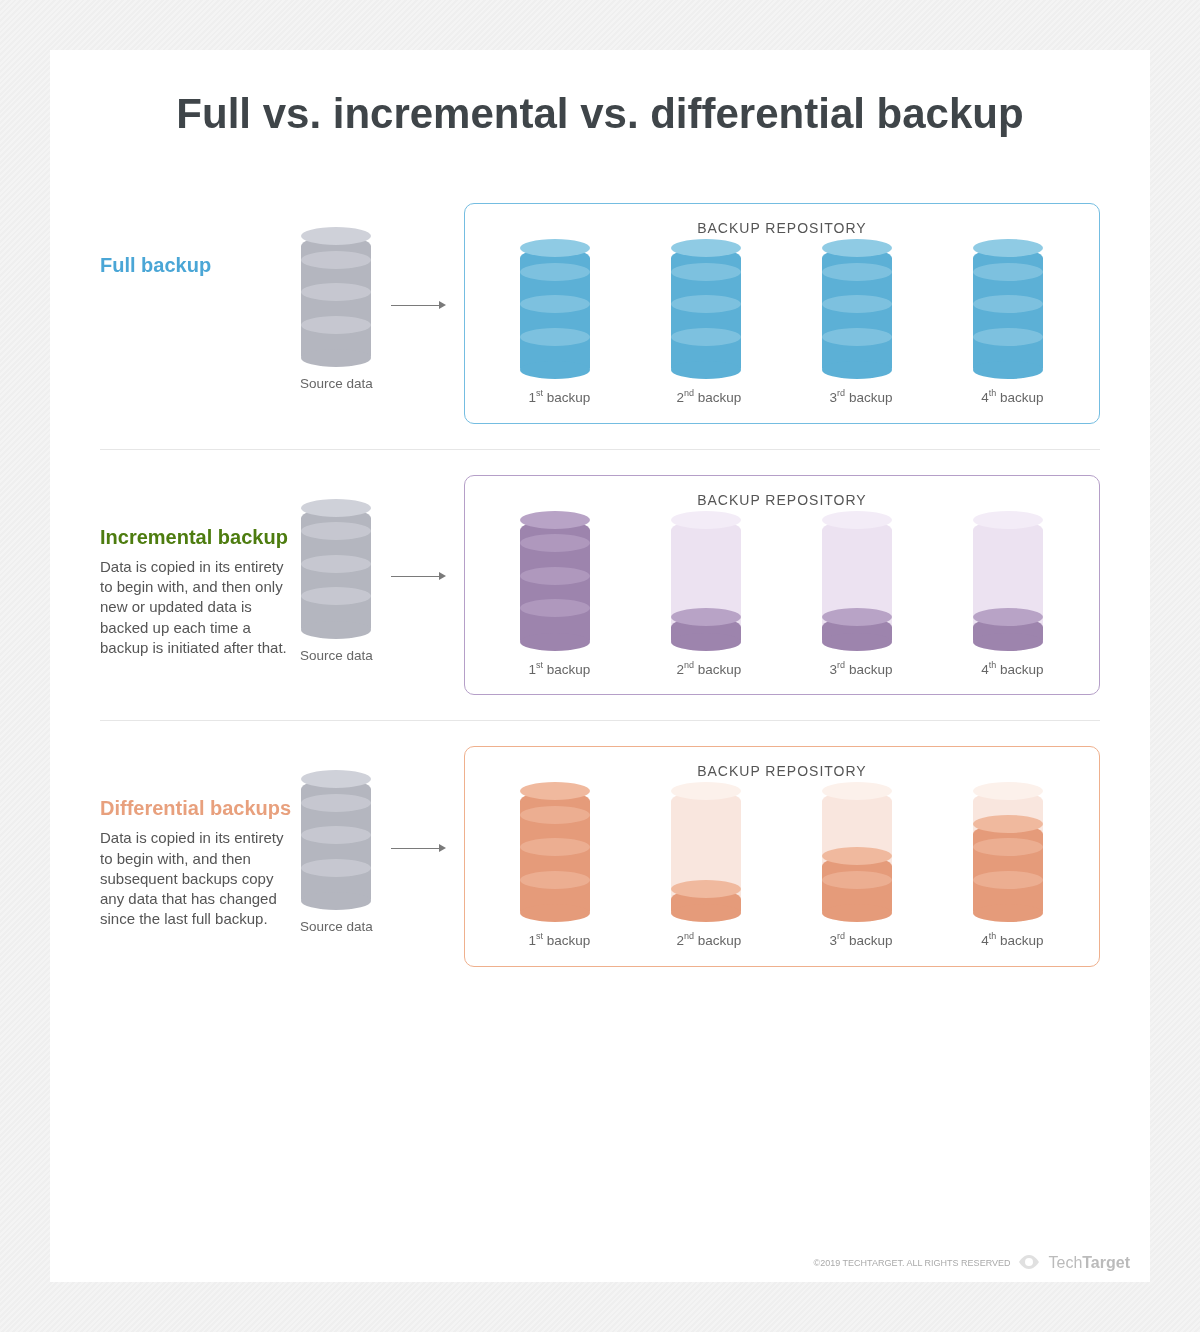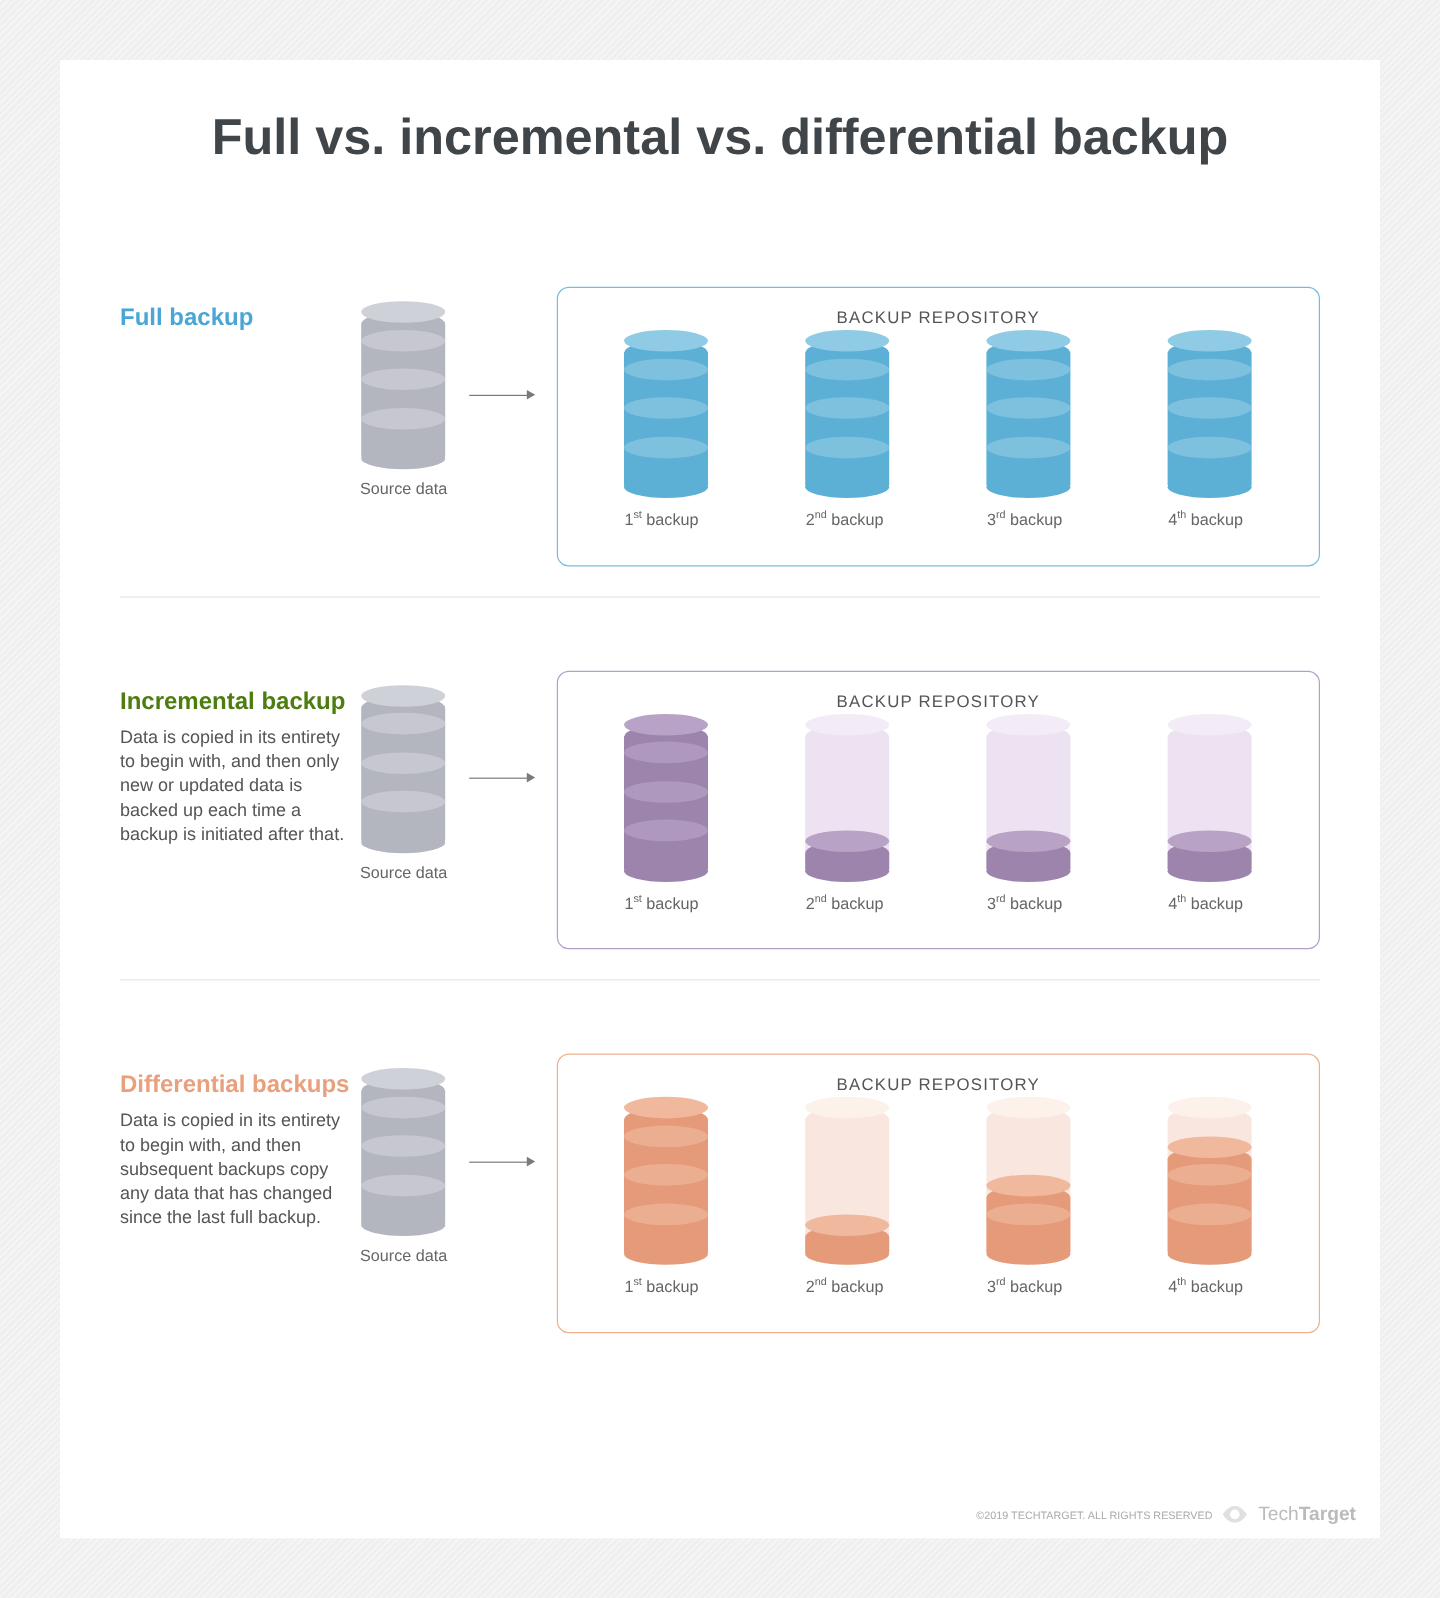--- a/index.html
+++ b/index.html
@@ -89,44 +89,43 @@
     width: 0; height: 0;
     border-left: 7px solid #7a7a7a;
     border-top: 4px solid transparent;
     border-bottom: 4px solid transparent;
     transform: translateY(-50%);
   }
 
   .repo {
     flex: 1;
     border-radius: 10px;
-    padding: 16px 20px 30px 20px;
+    padding: 16px 20px 18px 20px;
     display: flex;
     flex-direction: column;
     gap: 12px;
-    margin-top: 36px;
   }
   .repo-full { border: 1.5px solid #74bde1; }
   .repo-incr { border: 1.5px solid #b59fc8; }
   .repo-diff { border: 1.5px solid #efb08d; }
   .repo-title {
     text-align: center;
     font-size: 14px;
     letter-spacing: 1px;
     color: #555;
   }
   .backups {
     display: flex;
     justify-content: space-around;
     gap: 10px;
   }
   .backup-col {
     display: flex;
     flex-direction: column;
-    align-items: flex-start;
+    align-items: flex-end;
     gap: 10px;
   }
   .cylwrap {
     position: relative;
     width: 70px;
     height: 130px;
     display: flex;
     align-items: flex-end;
   }
   

